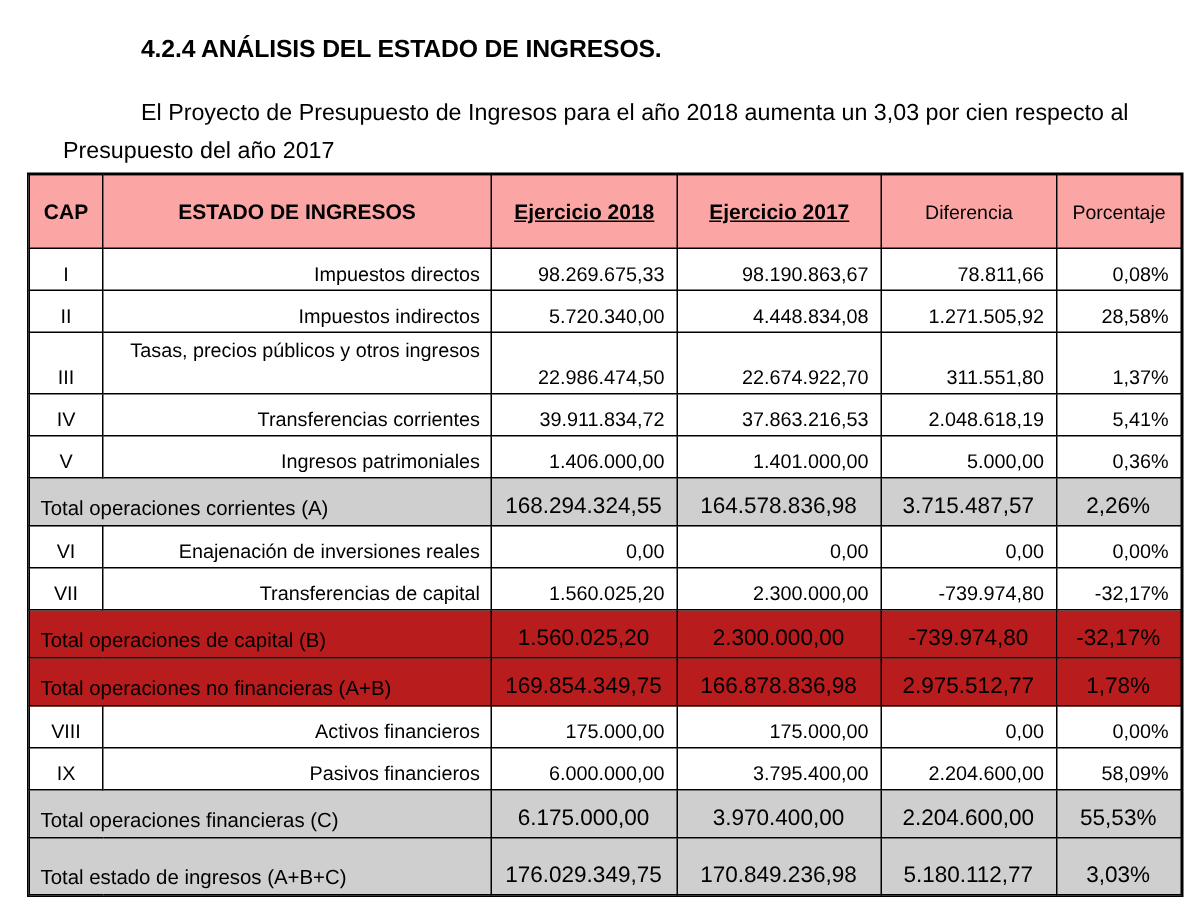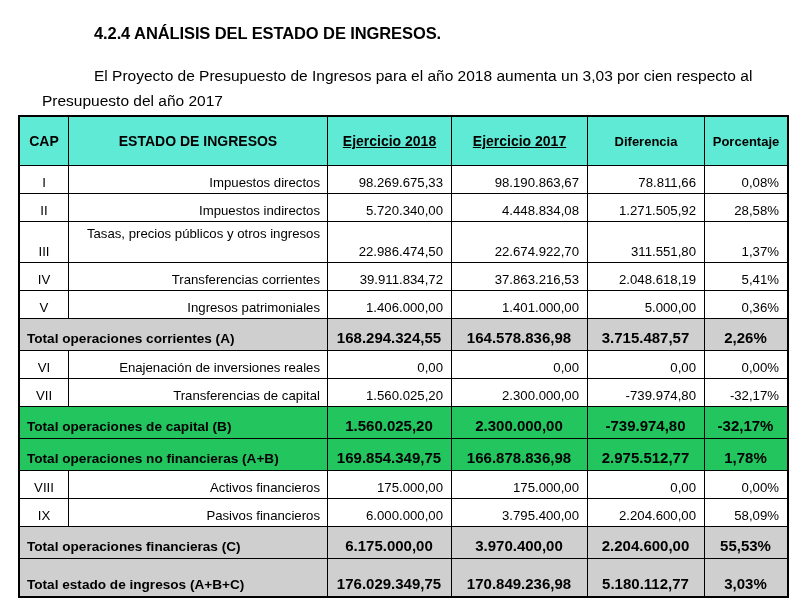--- a/index.html
+++ b/index.html
@@ -76,30 +76,30 @@
   
   col.c-cap   { width: 49px; }
   col.c-desc  { width: 259px; }
   col.c-2018  { width: 124px; }
   col.c-2017  { width: 136px; }
   col.c-dif   { width: 117px; }
   col.c-pct   { width: 83px; }
 
   
   tr.head th {
-    background: #5eead4;
+    background: #fca5a5;
     height: 49px;
     vertical-align: middle;
     text-align: center;
     font-weight: bold;
     font-size: 14px;
     padding: 0 4px;
   }
   tr.head th.h-small {
-    font-weight: bold;
+    font-weight: normal;
     font-size: 13px;
   }
   tr.head th.h-underline span {
     text-decoration: underline;
   }
 
   
   tr.data td {
     height: 28px;
     padding: 0 7px 3px 7px;
@@ -121,36 +121,36 @@
 
   tr.tall td { height: 41px; }
   tr.tall td.desc {
     vertical-align: top;
     padding-top: 3px;
     line-height: 17px;
   }
 
   
   tr.total td {
-    font-weight: bold;
+    font-weight: normal;
     height: 32px;
     padding: 0 22px 4px 7px;
   }
   tr.total td.label {
     text-align: left;
     padding-left: 7px;
     font-size: 13.6px;
   }
   tr.total td.num {
     text-align: center;
     padding-right: 8px;
     font-size: 15px;
   }
   tr.total.shaded td { background: #cfcfcf; }
-  tr.total.plain td  { background: #22c55e; }
+  tr.total.plain td  { background: #b91c1c; }
 
   tr.tallest td { height: 38px; }
 </style>
 </head>
 <body>
 
 <div class="page">
 
   <h1 class="section-title">4.2.4 ANÁLISIS DEL ESTADO DE INGRESOS.</h1>
 

